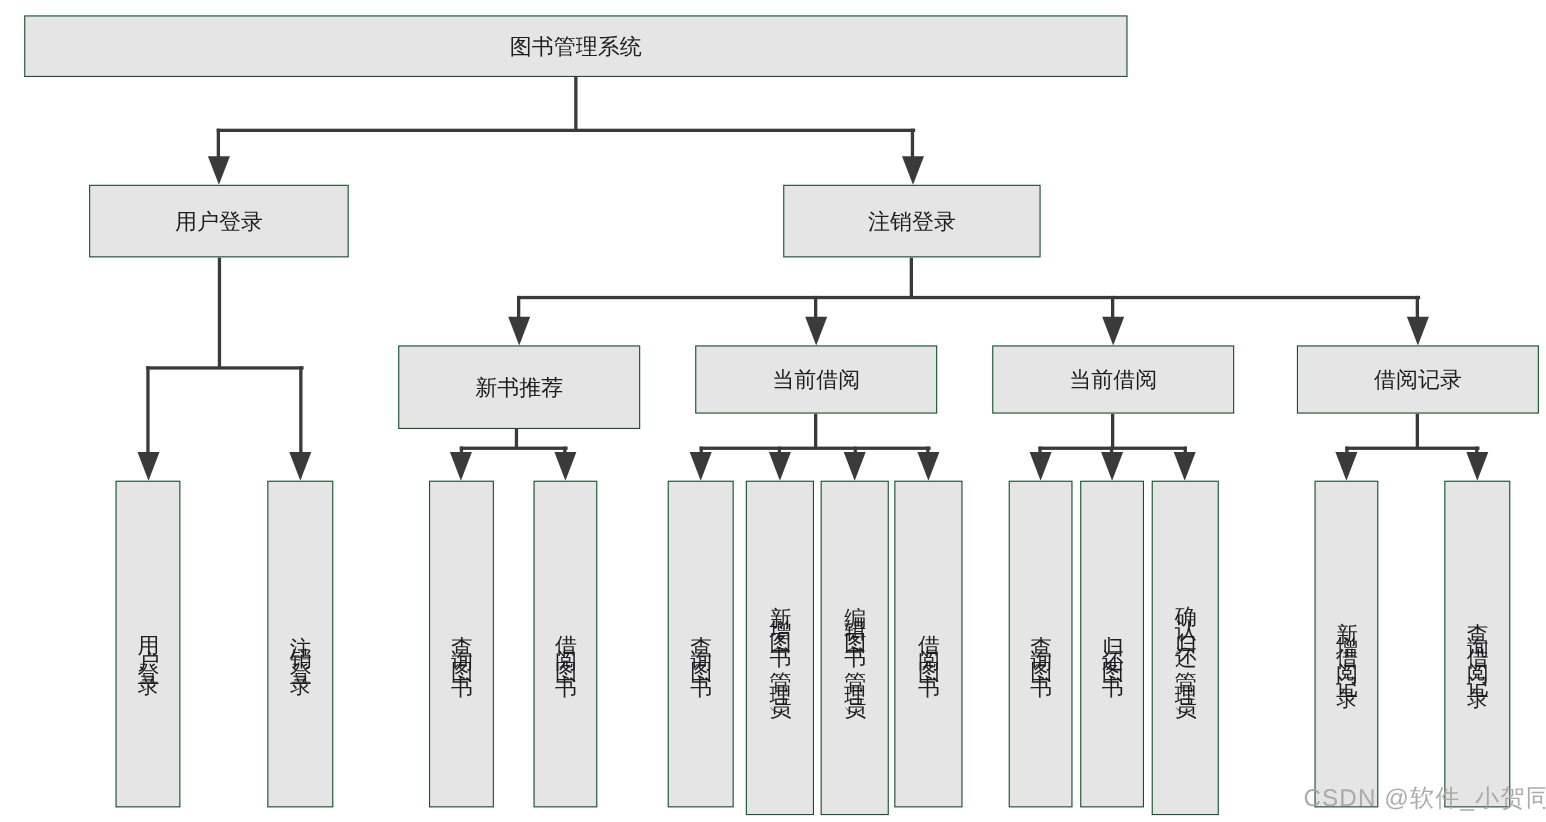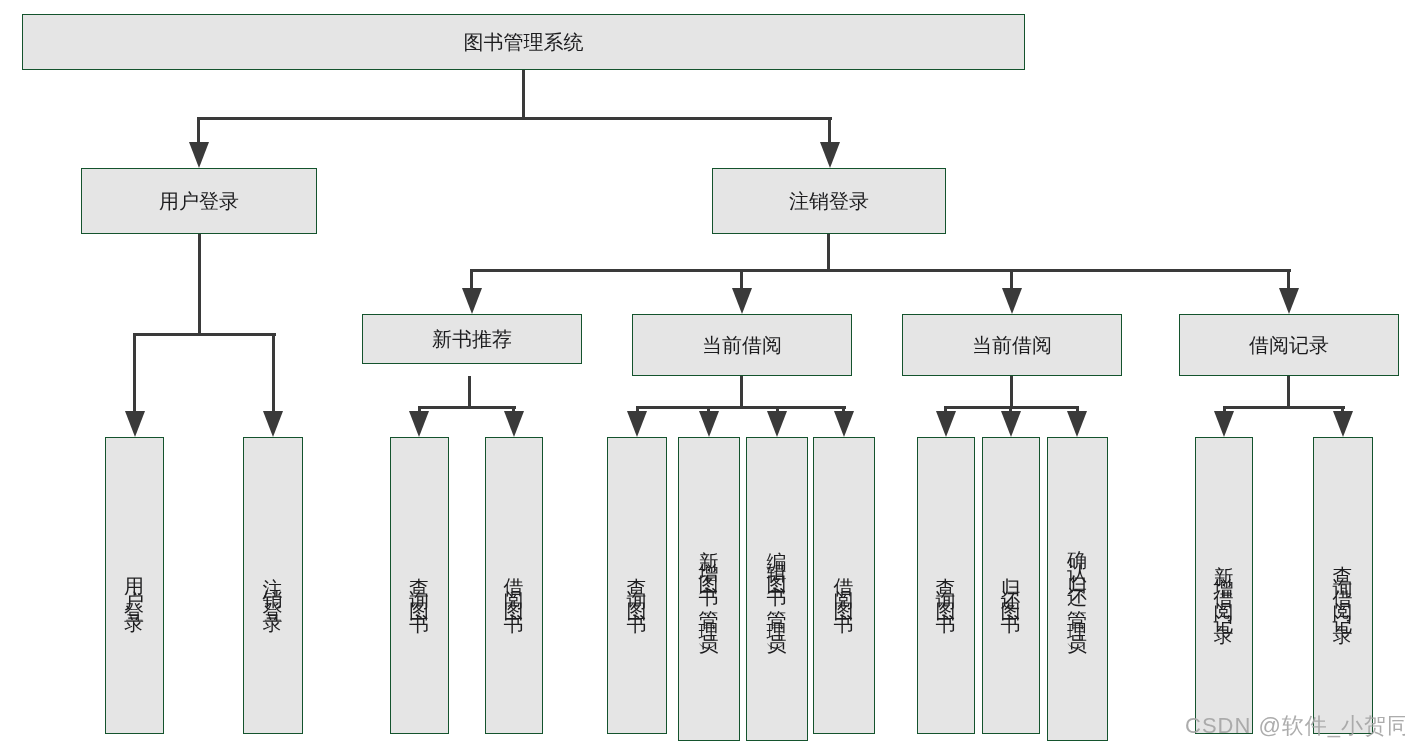--- a/index.html
+++ b/index.html
@@ -63,21 +63,21 @@
   <div class="h" style="left:471px;top:269px;width:820px"></div>
   <div class="v" style="left:470px;top:269px;height:25px"></div>
   <div class="arrow" style="left:462px;top:288px"></div>
   <div class="v" style="left:740px;top:269px;height:25px"></div>
   <div class="arrow" style="left:732px;top:288px"></div>
   <div class="v" style="left:1010px;top:269px;height:25px"></div>
   <div class="arrow" style="left:1002px;top:288px"></div>
   <div class="v" style="left:1287px;top:269px;height:25px"></div>
   <div class="arrow" style="left:1279px;top:288px"></div>
 
-  <div class="box" style="left:362px;top:314px;width:220px;height:50px">
+  <div class="box" style="left:362px;top:314px;width:220px;height:76px">
     <span>新书推荐</span>
   </div>
   <div class="box" style="left:632px;top:314px;width:220px;height:62px">
     <span>当前借阅</span>
   </div>
   <div class="box" style="left:902px;top:314px;width:220px;height:62px">
     <span>当前借阅</span>
   </div>
   <div class="box" style="left:1179px;top:314px;width:220px;height:62px">
     <span>借阅记录</span>

